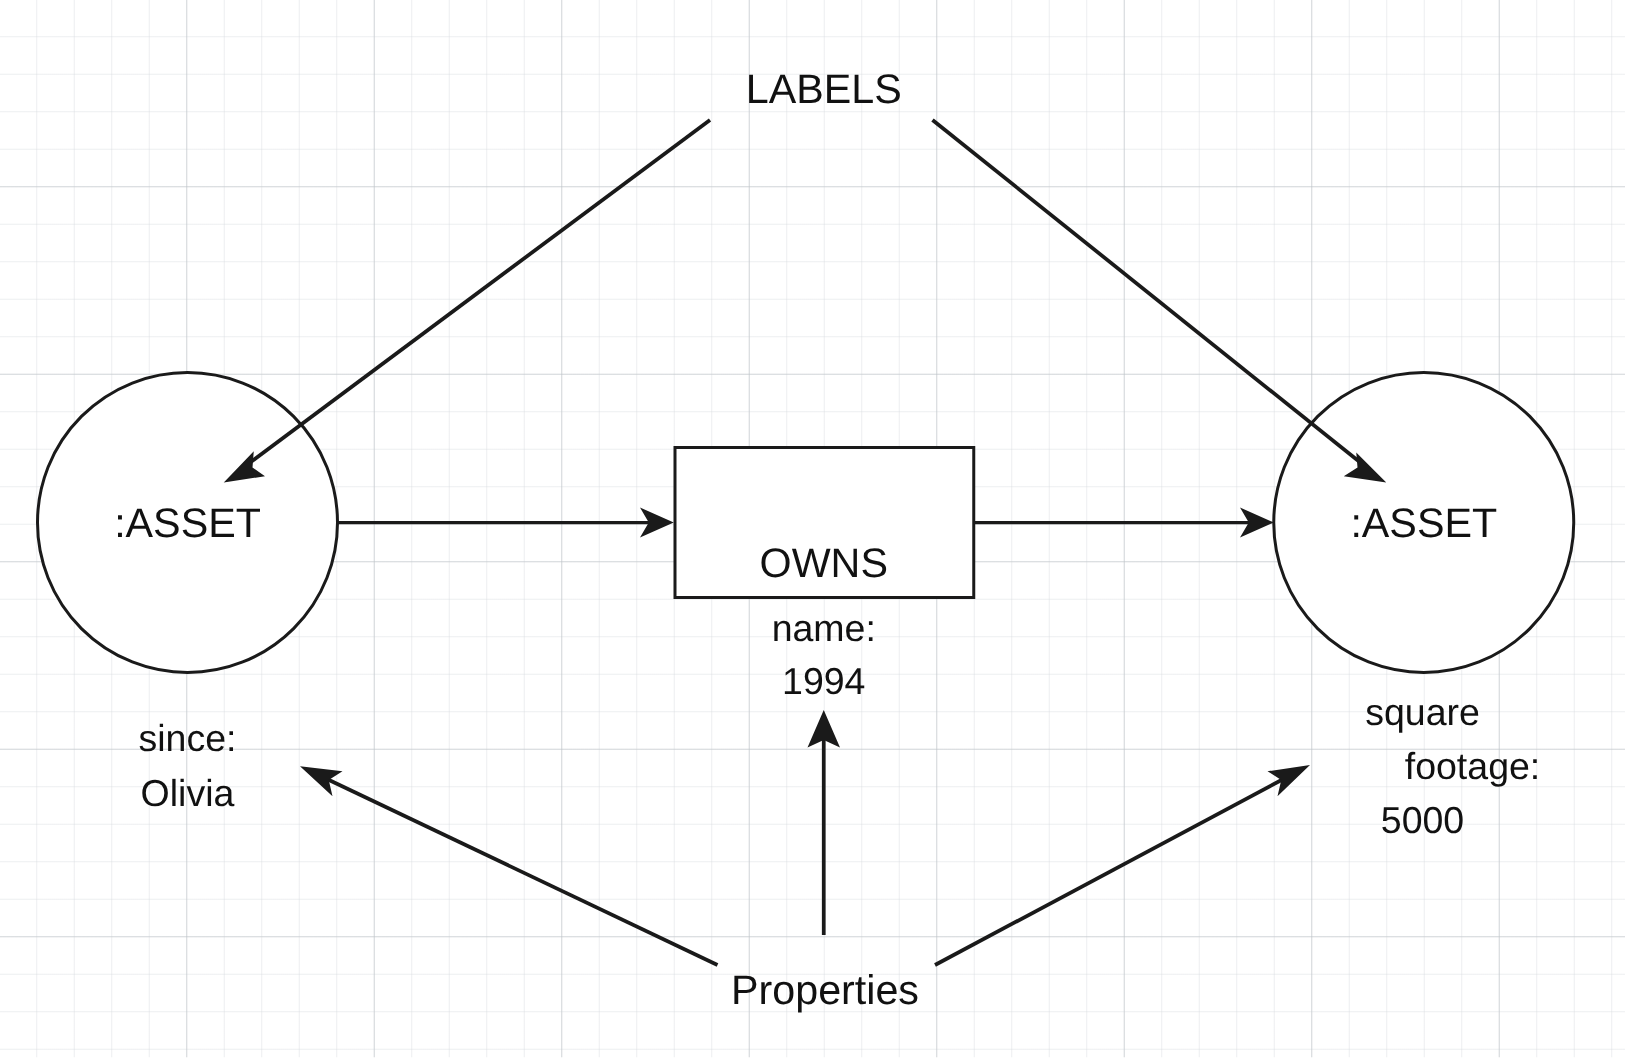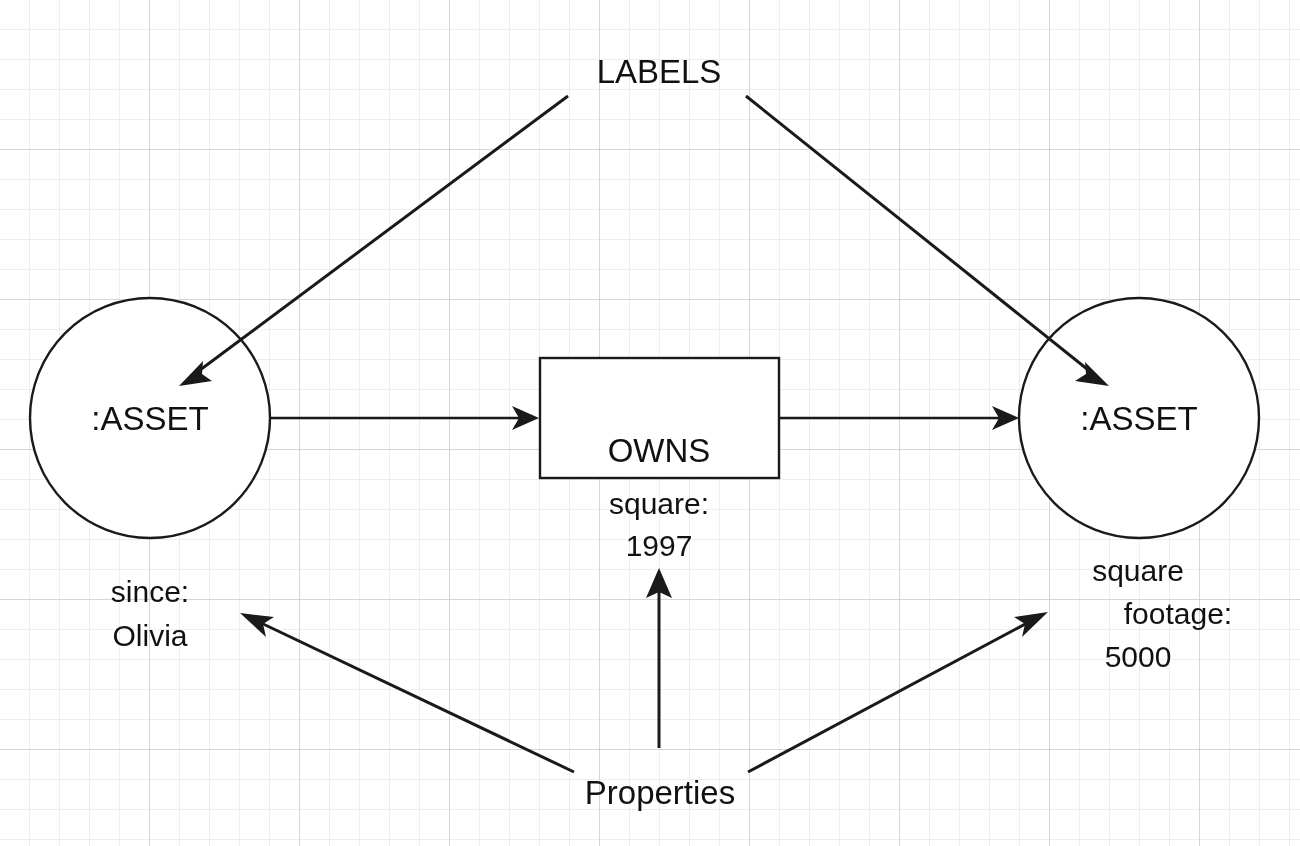--- a/index.html
+++ b/index.html
@@ -132,20 +132,20 @@
 
   <div class="dlabel node-label centerer" style="left:659px; top:419px;margin-top:32px;">OWNS</div>
 
   <div class="dlabel group-label centerer" style="left:659px; top:72px;">LABELS</div>
 
   <div class="dlabel group-label centerer" style="left:660px; top:793px;">Properties</div>
 
   <div class="dlabel prop-label centerer" style="left:150px; top:592px;">since:</div>
   <div class="dlabel prop-label centerer" style="left:150px; top:636px;">Olivia</div>
 
-  <div class="dlabel prop-label centerer" style="left:659px; top:504px;">square:</div>
-  <div class="dlabel prop-label centerer" style="left:659px; top:546px;">1997</div>
+  <div class="dlabel prop-label centerer" style="left:659px; top:504px;">name:</div>
+  <div class="dlabel prop-label centerer" style="left:659px; top:546px;">1994</div>
 
   <div class="dlabel prop-label centerer" style="left:1138px; top:571px;">square</div>
   <div class="dlabel prop-label centerer" style="left:1138px; top:614px;margin-left:40px;">footage:</div>
   <div class="dlabel prop-label centerer" style="left:1138px; top:657px;">5000</div>
 
 </div>
 
 </body></html>

